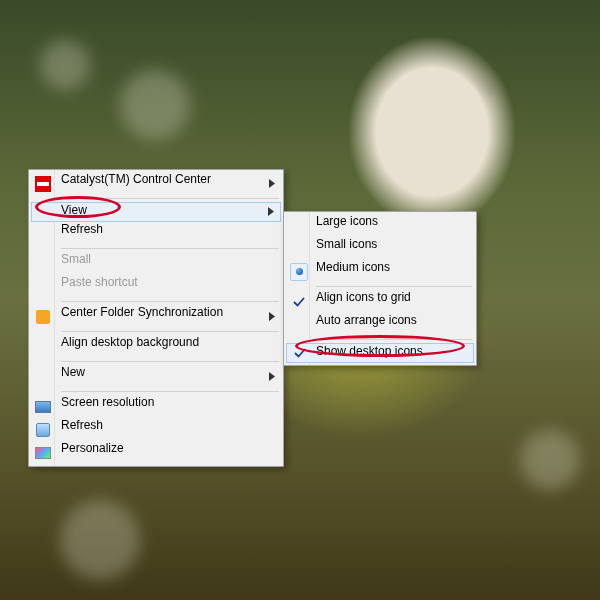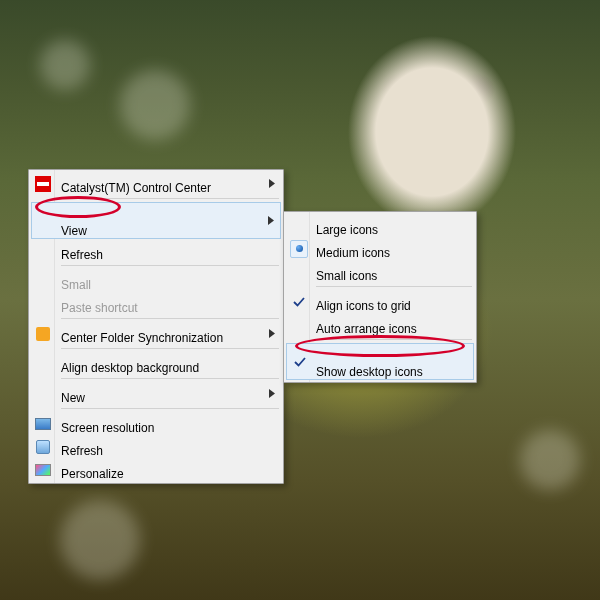--- a/index.html
+++ b/index.html
@@ -36,28 +36,28 @@
       border: 1px solid #a3a3a3;
       border-radius: 1px;
       box-shadow: 3px 3px 6px rgba(0,0,0,0.3);
       padding: 2px 2px;
     }
     .main-menu { left: 28px; top: 169px; width: 256px; }
     .sub-menu  { left: 283px; top: 191px; width: 194px; margin-top: 20px; }
 
     .menu-item {
       display: flex;
-      align-items: flex-end;
+      align-items: flex-start;
       height: 23px;
       padding: 0 20px 0 30px;
       position: relative;
       white-space: nowrap;
       color: #000;
     }
-    .menu-item.highlight { background: #e7f0f9; border:1px solid #a8cbe8; padding:0 19px 0 29px; height:37px; }
+    .menu-item.highlight { background: #e7f0f9; border:1px solid #a8cbe8; padding:0 19px 0 29px; height:20px; }
     .menu-item.disabled { color: #9a9a9a; }
     .menu-separator {
       height: 1px;
       background: #d1d1d1;
       margin: 3px 2px 3px 30px;
     }
     .gutter {
       position:absolute; left:0; top:0; bottom:0; width:26px;
       border-right: 1px solid #e0e0e0;
       pointer-events:none;
@@ -196,28 +196,28 @@
 </div>
 
 <div class="context-menu sub-menu">
   <div class="gutter"></div>
 
   <div class="menu-item">
     <span>Large icons</span>
   </div>
 
   <div class="menu-item">
+    <span>Small icons</span>
+  </div>
+
+  <div class="menu-item">
     <span class="check-slot boxed">
         <span class="radio-dot"></span>
       </span>
     <span>Medium icons</span>
-  </div>
-
-  <div class="menu-item">
-    <span>Small icons</span>
   </div>
 
   <div class="menu-separator"></div>
 
   <div class="menu-item">
     <span class="check-slot">
       <svg width="12" height="12">
           <path d="M1 6 L4.5 9.5 L11 2" stroke="#1d3f8b" stroke-width="1.8" fill="none"></path>
         </svg>
     </span>

